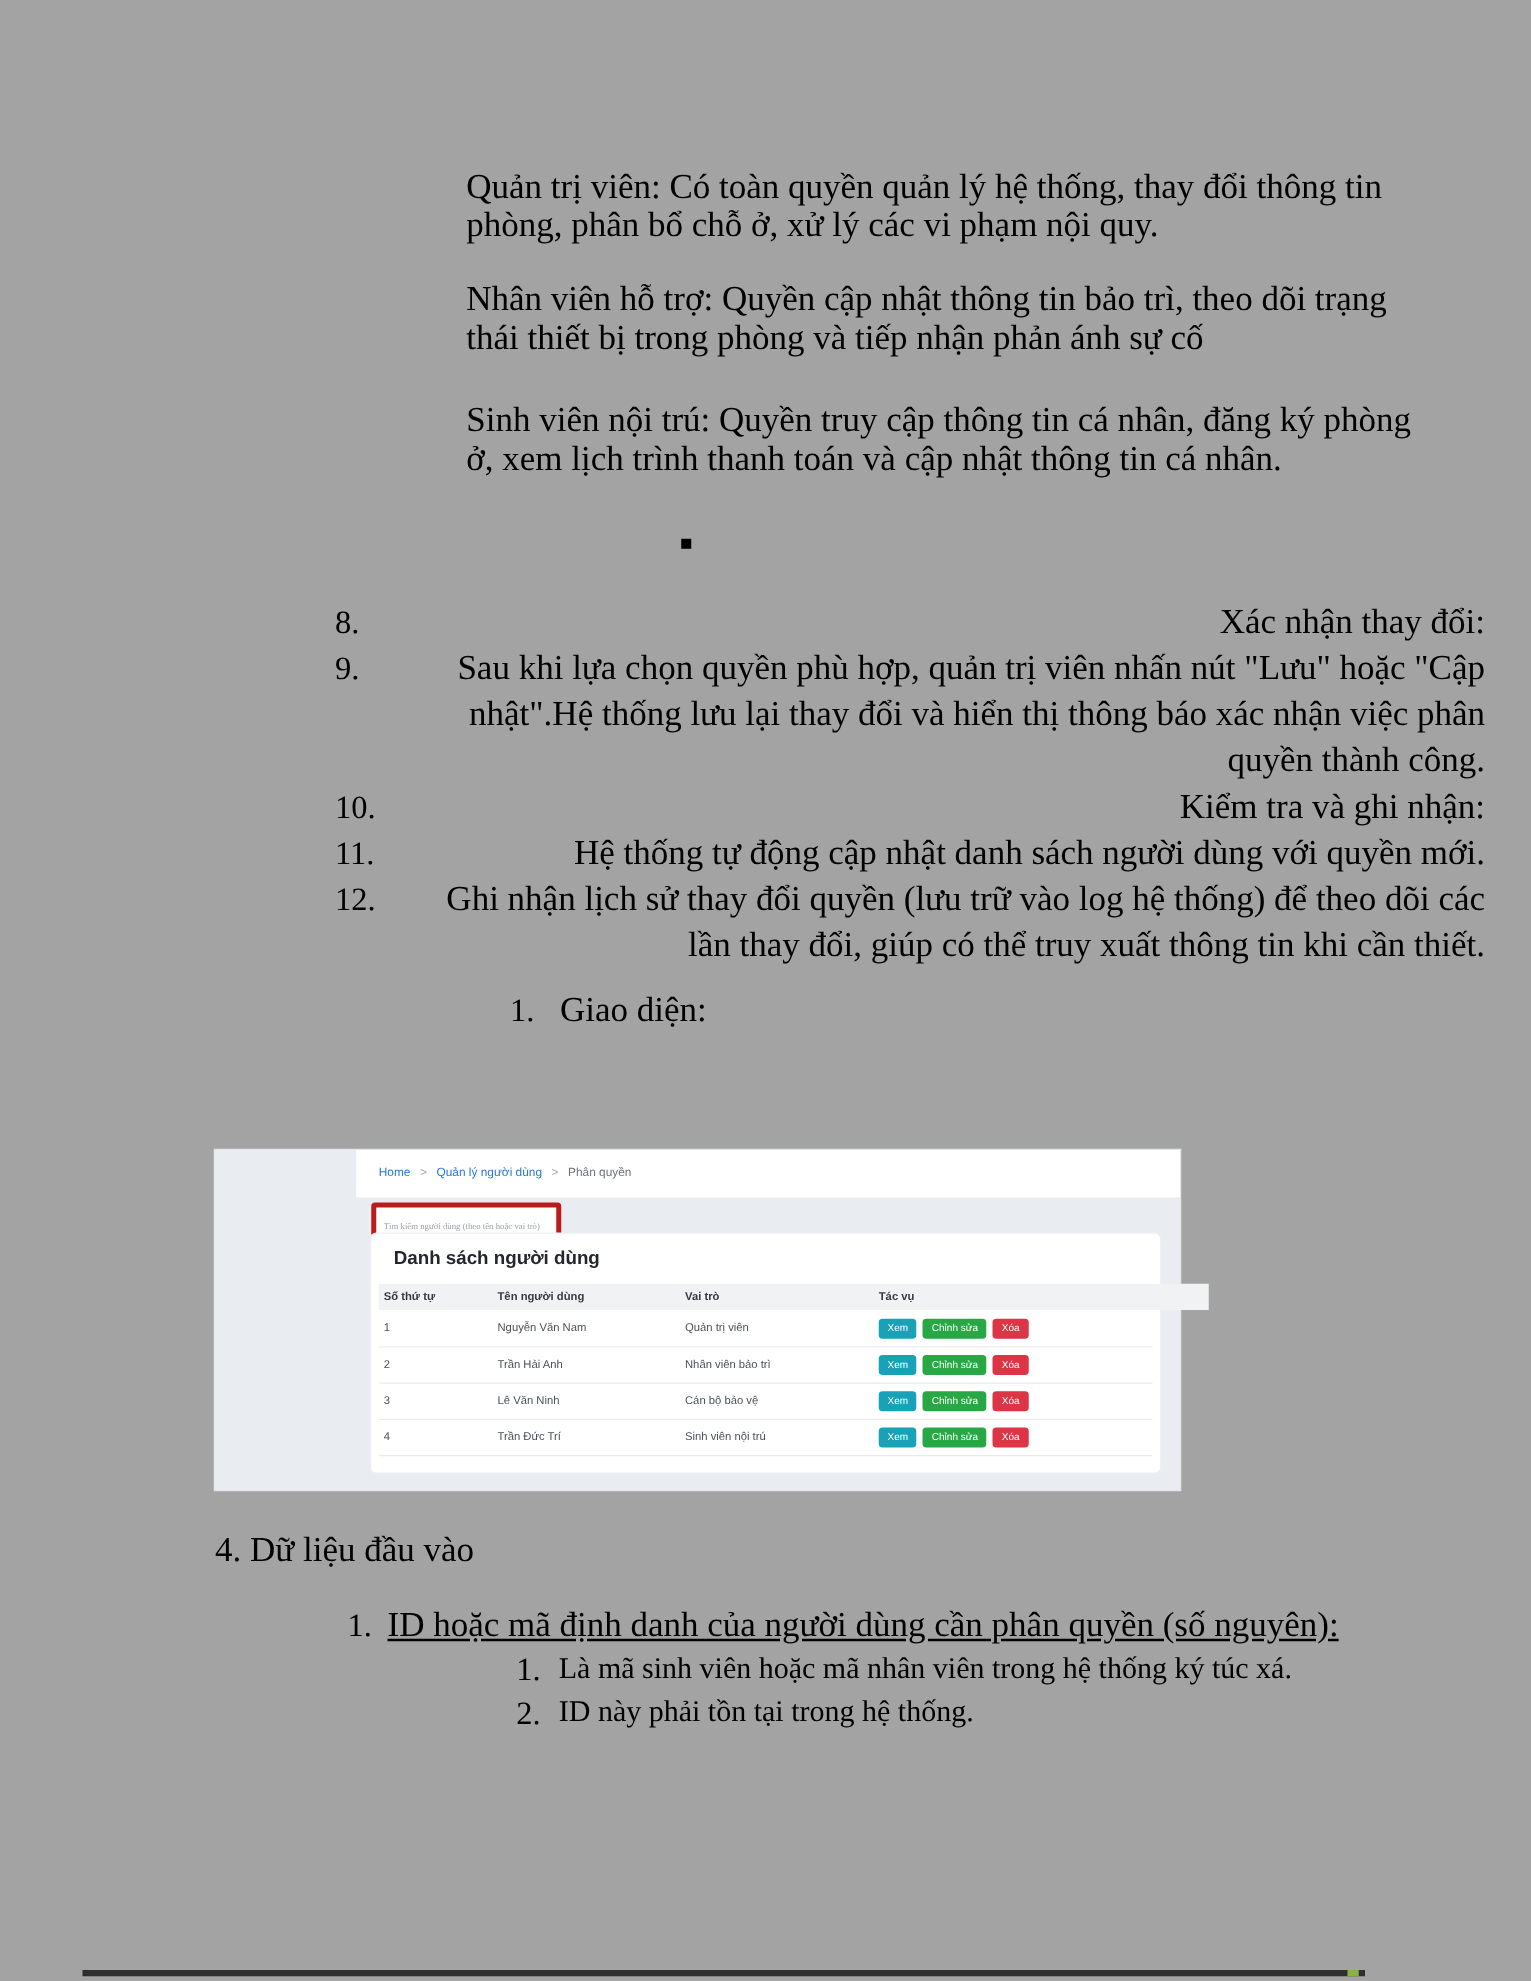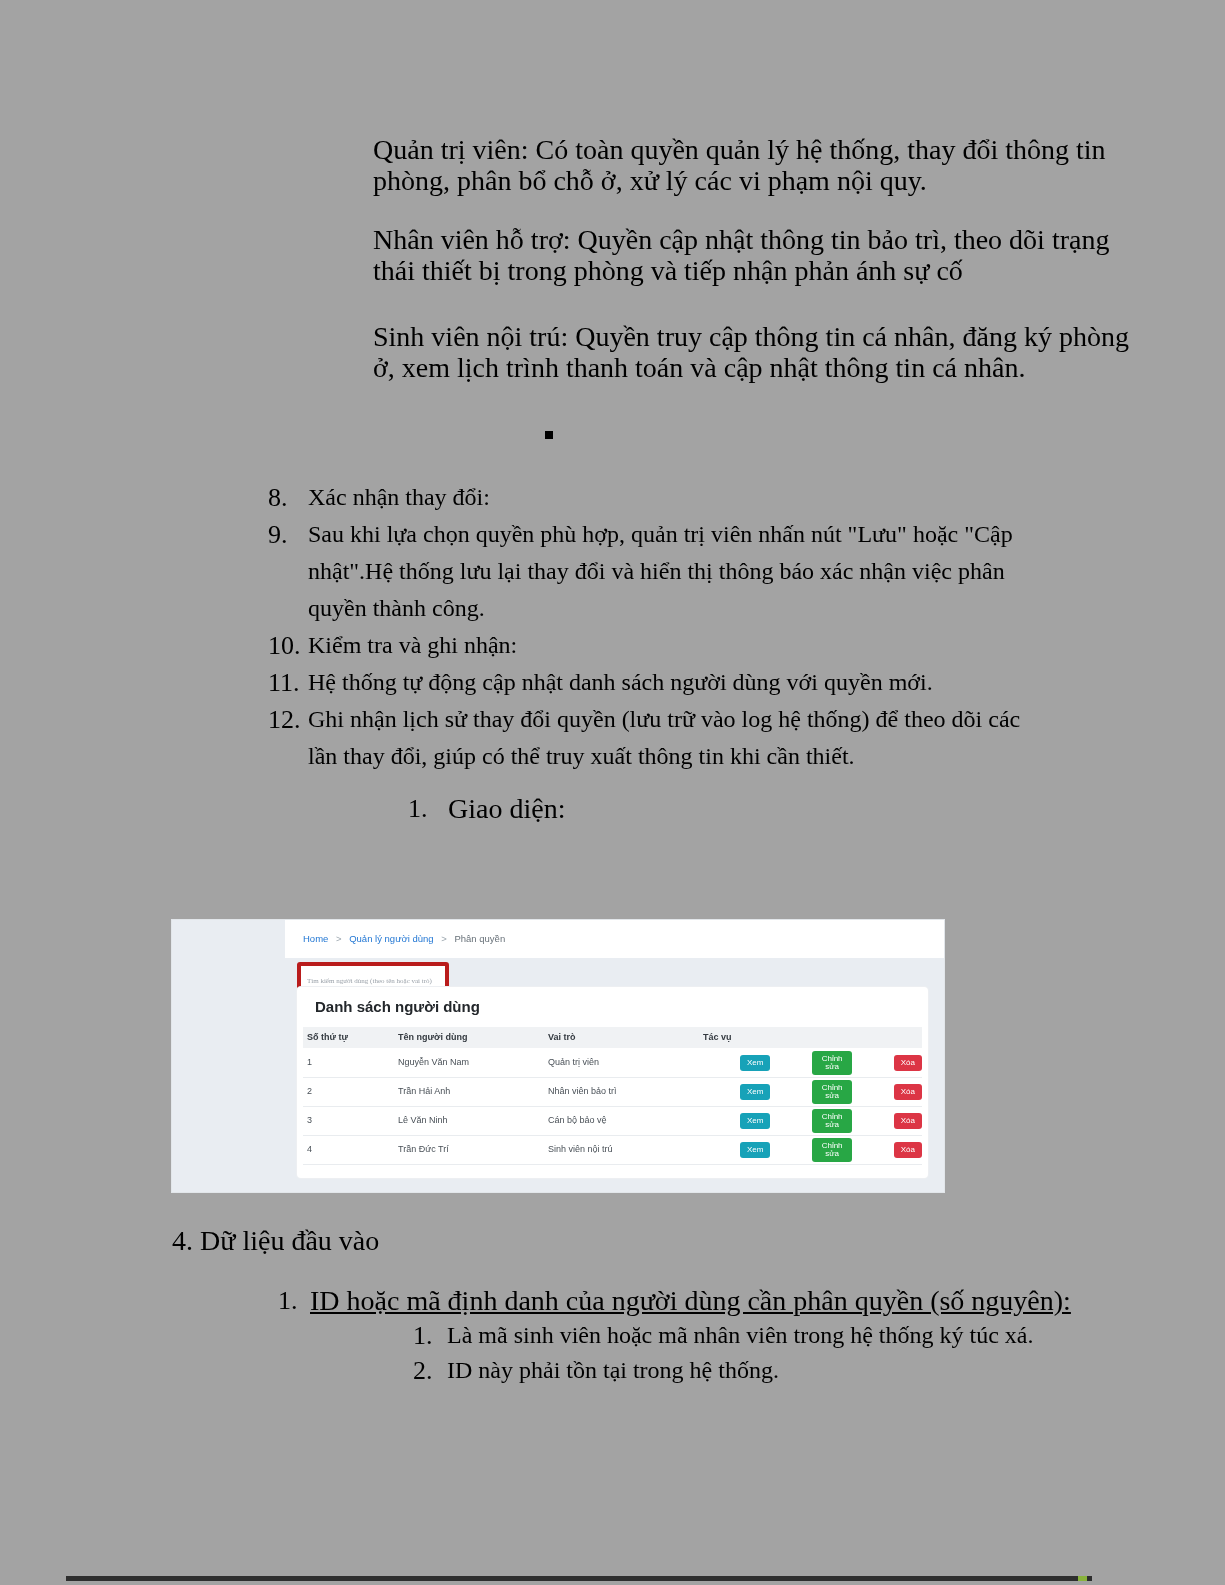--- a/index.html
+++ b/index.html
@@ -2,21 +2,21 @@
 <html><head>
 <meta charset="utf-8">
 <style>
   html,body{margin:0;padding:0;background:#fff;}
   .page{position:relative;width:1225px;height:1585px;background:#a3a3a3;overflow:hidden;
         font-family:"Liberation Serif","DejaVu Serif",serif;color:#000;}
   
   .para{position:absolute;left:373px;width:880px;font-size:28px;line-height:31px;white-space:pre-line;margin:0;}
   .li{position:absolute;left:0;width:1225px;}
   .num{position:absolute;left:268px;font-size:26px;line-height:37px;}
-  .litext{position:absolute;left:308px;width:880px;font-size:24px;line-height:37px;white-space:pre-line;}
+  .litext{position:absolute;left:308px;width:880px;font-size:28px;line-height:37px;white-space:pre-line;text-align:right;}
   .sq{position:absolute;left:545px;top:431px;width:8px;height:8px;background:#000;}
   .heading4{position:absolute;left:172px;top:1222px;font-size:28px;line-height:37px;}
   .num-g{position:absolute;left:408px;font-size:26px;line-height:37px;}
   .text-g{position:absolute;left:448px;font-size:28px;line-height:37px;}
   .num-in{position:absolute;left:278px;font-size:26px;line-height:37px;}
   .text-in{position:absolute;left:310px;width:860px;font-size:28px;line-height:37px;text-decoration:underline;}
   .num-sub{position:absolute;left:413px;font-size:26px;line-height:37px;}
   .text-sub{position:absolute;left:447px;width:740px;font-size:24px;line-height:37px;}
   .pageno{position:absolute;left:0;top:1452px;width:1225px;text-align:center;
           font-family:"Liberation Mono","DejaVu Sans Mono",monospace;font-size:27px;}
@@ -37,27 +37,27 @@
   .crumb-link{color:#2478d4;}
   .crumb-sep{color:#9aa5ad;margin:0 5px;}
   .crumb-cur{color:#69727a;}
   .search{position:absolute;left:125px;top:42px;width:152px;height:19px;background:#fff;
           border:4px solid #b91c1c;border-radius:3px;font-size:7px;color:#495057;padding:15px 6px;
           font-family:Liberation Serif, serif;box-sizing:border-box;}
   .search::placeholder{color:#9aa1a9;}
   .card{position:absolute;left:125px;top:67px;width:631px;height:191px;background:#fff;border-radius:4px;
         box-shadow:0 0 0 1px #edeff2;}
   .ctitle{position:absolute;left:18px;top:10px;font-size:15px;line-height:20px;font-weight:bold;color:#23272b;}
-  .thead{position:absolute;left:6px;top:40px;width:619px;height:21px;background:#f0f2f4;}
+  .thead{position:absolute;left:6px;top:40px;width:619px;height:21px;background:#f0f2f4;padding-left:45px;}
   .th{position:absolute;top:0;height:21px;line-height:21px;font-size:9px;font-weight:bold;color:#343a40;}
   .trow{position:absolute;left:6px;width:619px;height:29px;border-bottom:1px solid #e9ecef;}
   .td{position:absolute;top:0;height:29px;line-height:29px;font-size:9px;color:#495057;}
   .btns{position:absolute;left:400px;top:0;height:29px;display:flex;align-items:center;gap:5px;}
   .btn{display:inline-block;font-size:8px;line-height:1;color:#fff;padding:4px 7px;border-radius:3px;
-       border:none;cursor:pointer;font-family:"Liberation Sans","DejaVu Sans",sans-serif;margin-left:37px;}
+       border:none;cursor:pointer;font-family:"Liberation Sans","DejaVu Sans",sans-serif;}
   .btn-view{background:#17a2b8;}
   .btn-edit{background:#28a745;}
   .btn-del{background:#dc3545;}
 </style>
 </head>
 <body>
 
 <div class="page">
 
   <p class="para" style="top:134px">Quản trị viên: Có toàn quyền quản lý hệ thống, thay đổi thông tin

